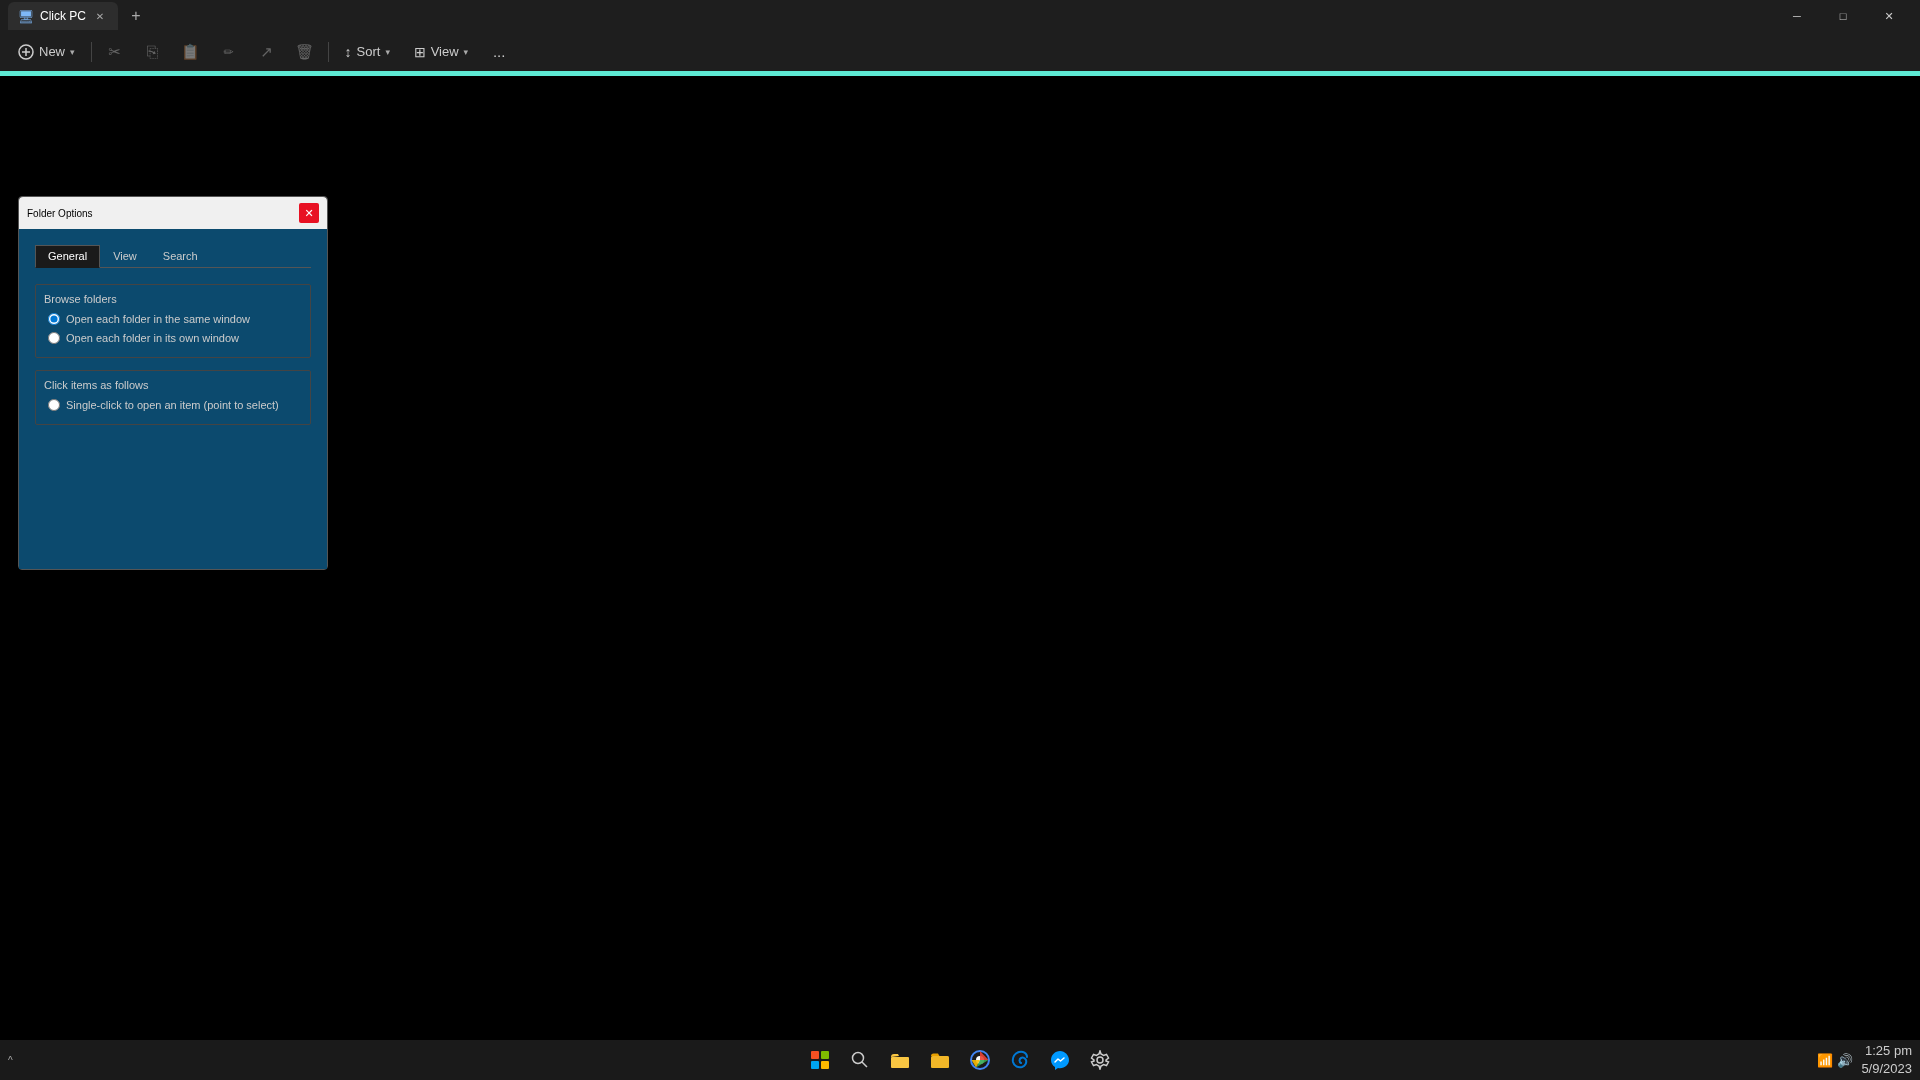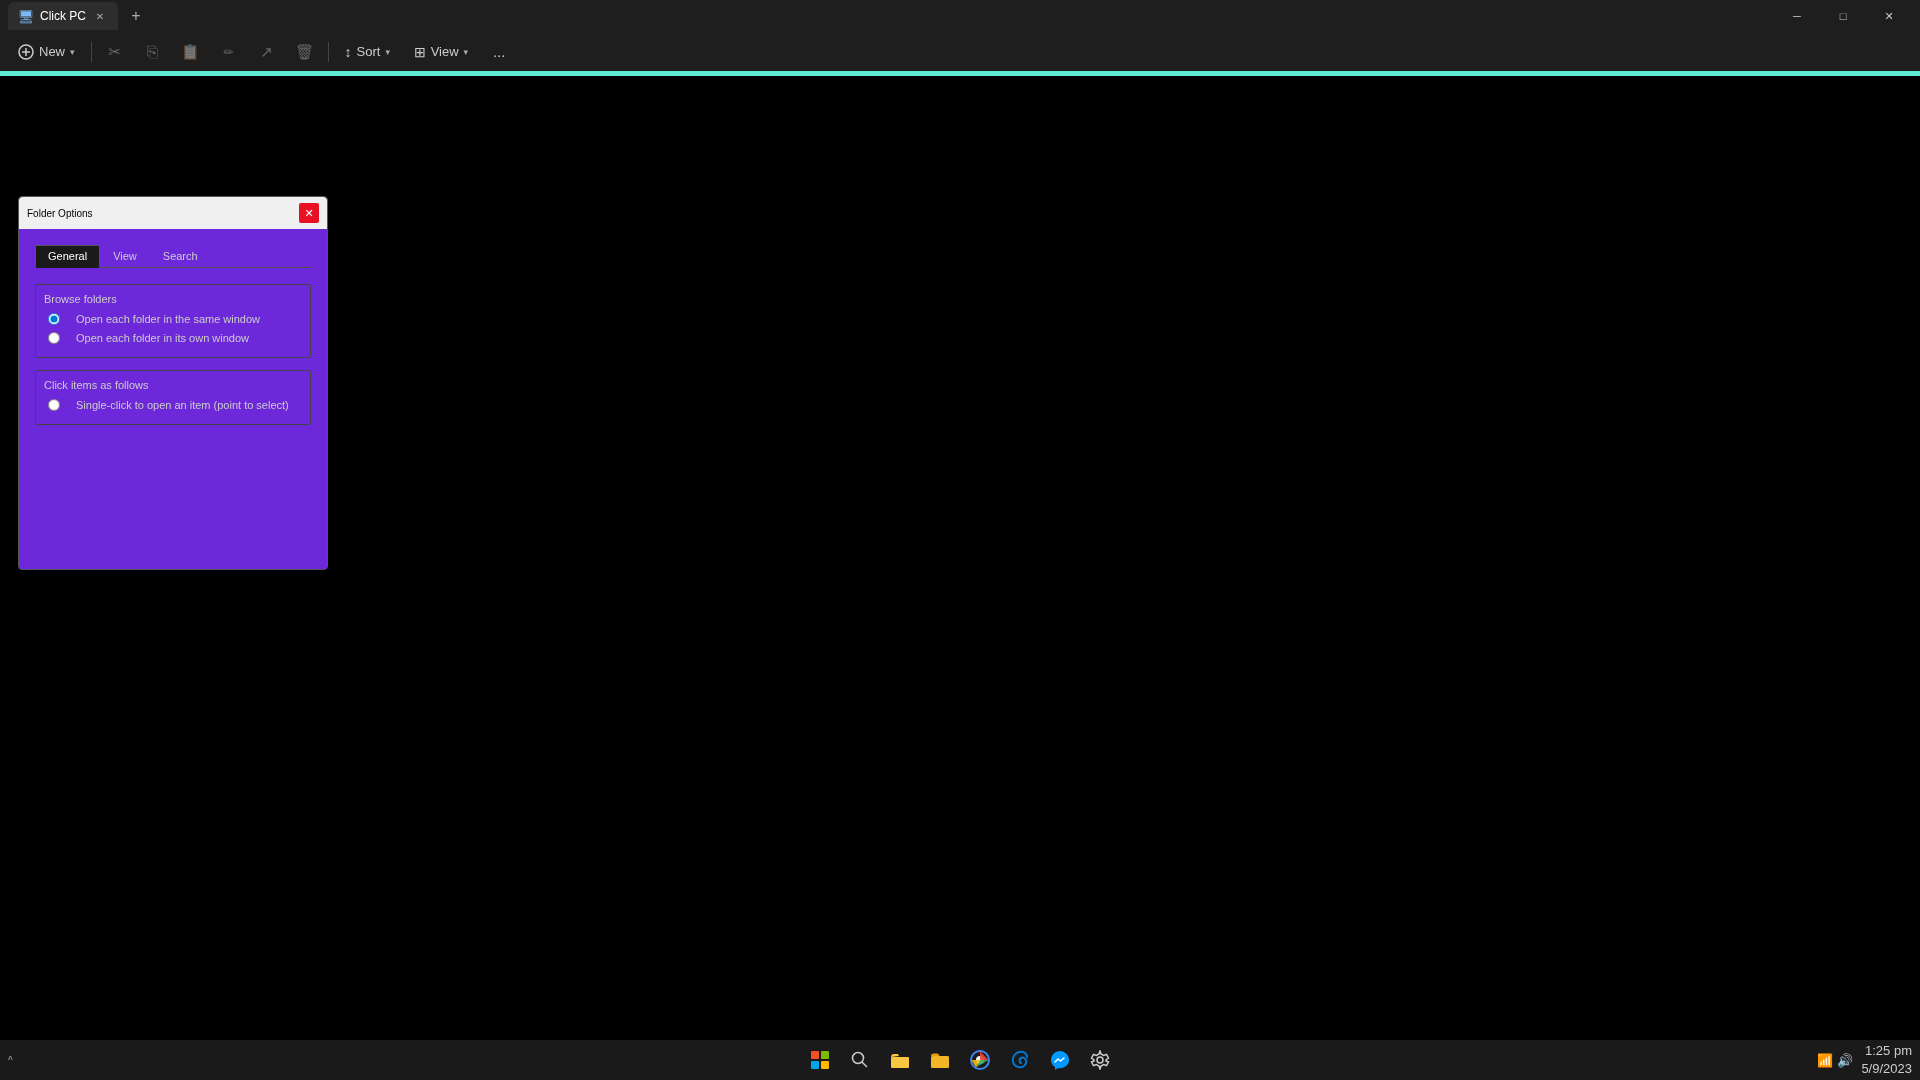--- a/index.html
+++ b/index.html
@@ -164,21 +164,21 @@
       display: flex;
       align-items: center;
       justify-content: center;
       background: #e81123;
       color: #fff;
       border-radius: 2px;
       font-size: 11px;
       cursor: pointer;
     }
     .dialog-body {
-      background: #6d28d9;
+      background: #0c4a6e;
       padding: 16px;
       min-height: 340px;
     }
 
     
     .dialog-tabs {
       display: flex;
       border-bottom: 1px solid #555;
       margin-bottom: 16px;
     }
@@ -204,21 +204,21 @@
       margin-bottom: 12px;
     }
     .radio-group-label {
       font-size: 11px;
       color: #ccc;
       margin-bottom: 6px;
     }
     .radio-item {
       display: flex;
       align-items: center;
-      gap: 16px;
+      gap: 6px;
       padding: 2px 4px;
       margin-bottom: 3px;
     }
     .radio-item input[type="radio"] {
       width: 12px;
       height: 12px;
       accent-color: #0078d4;
       cursor: pointer;
     }
     .radio-item label {

